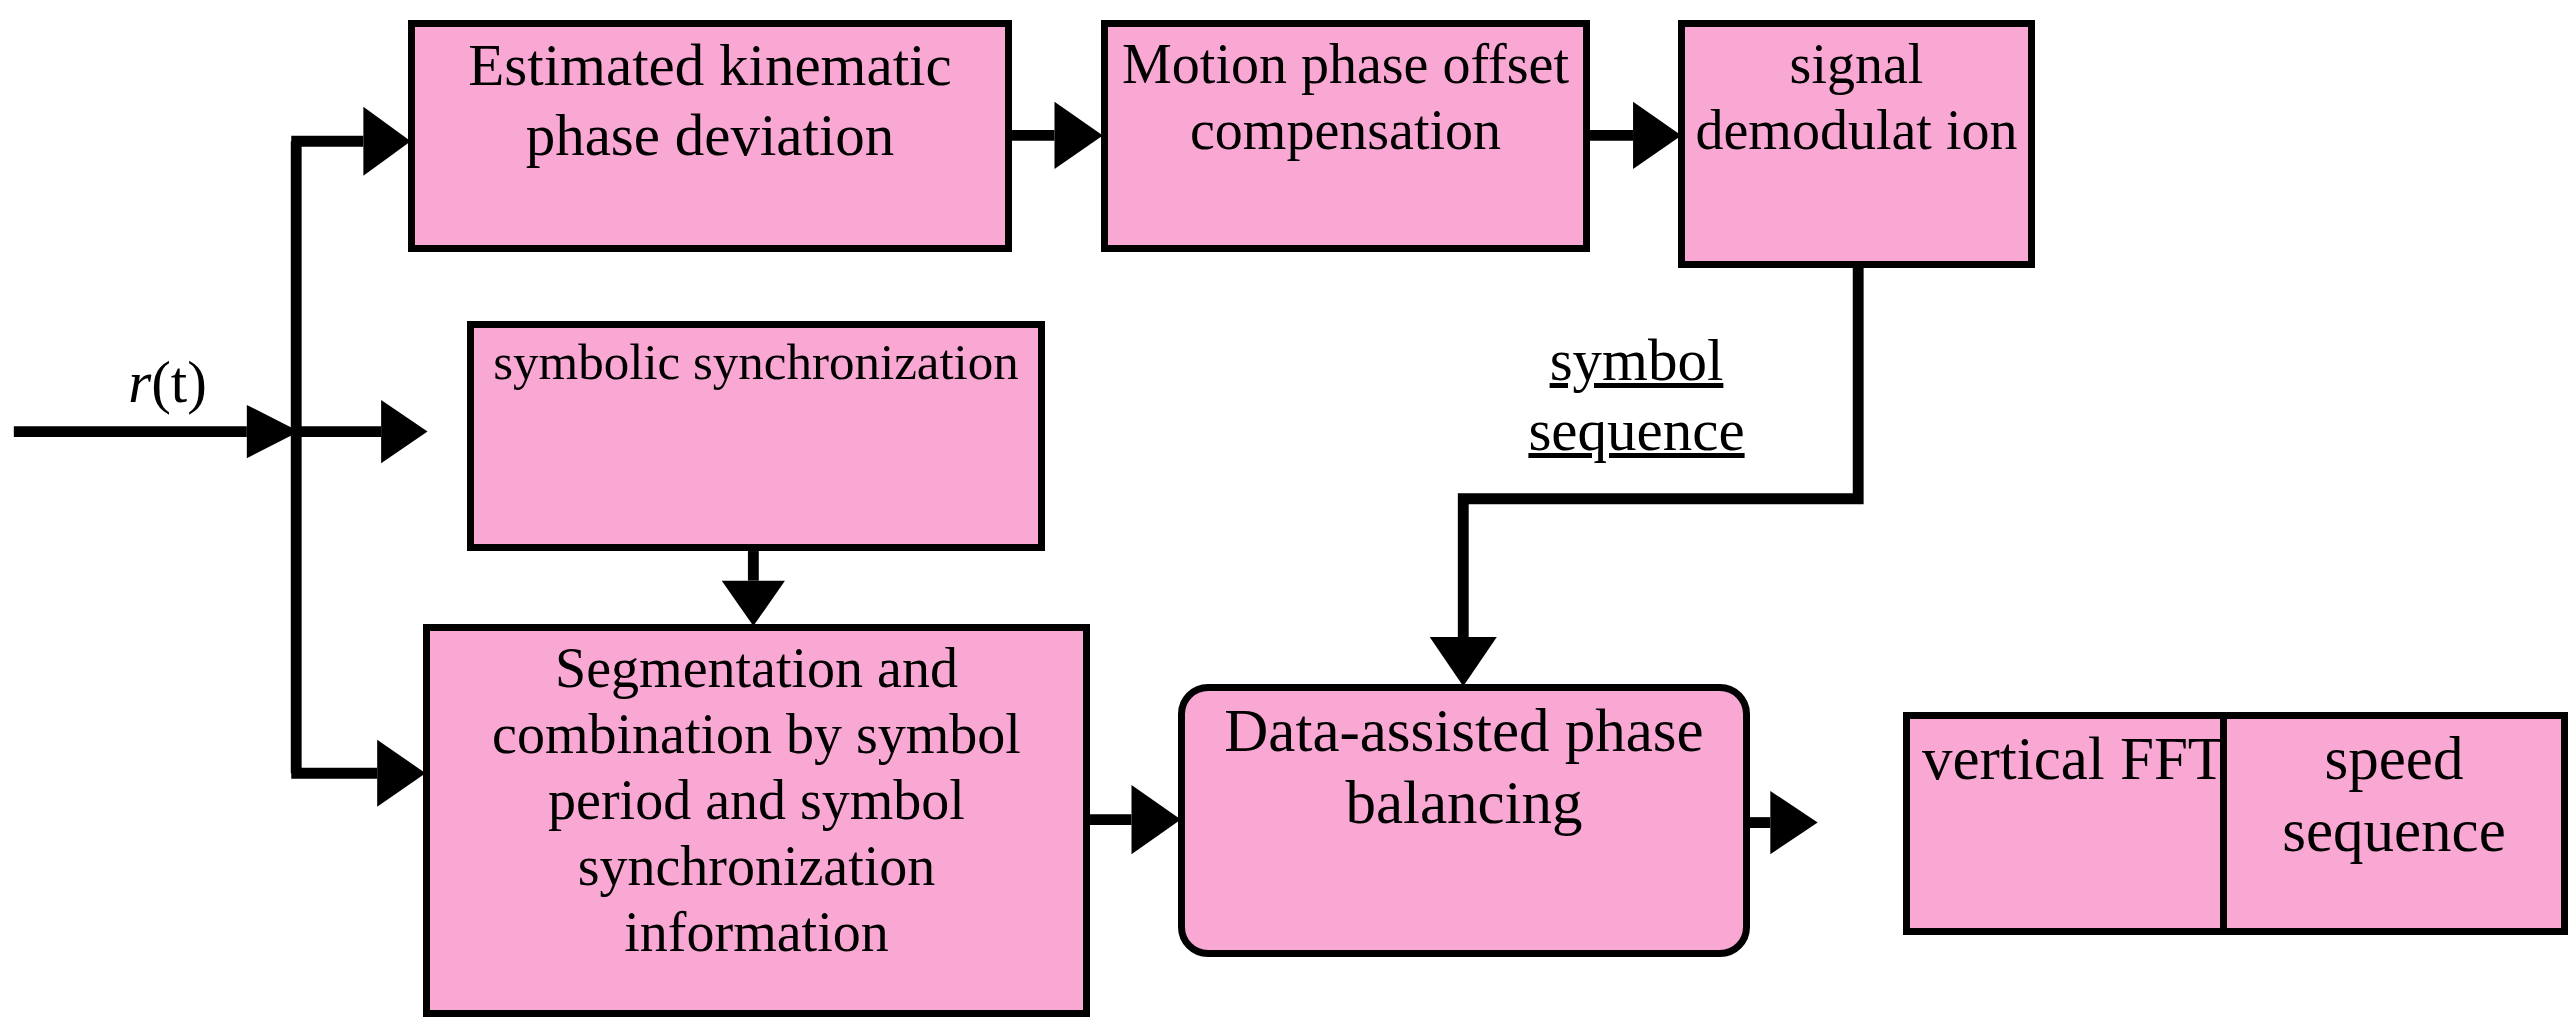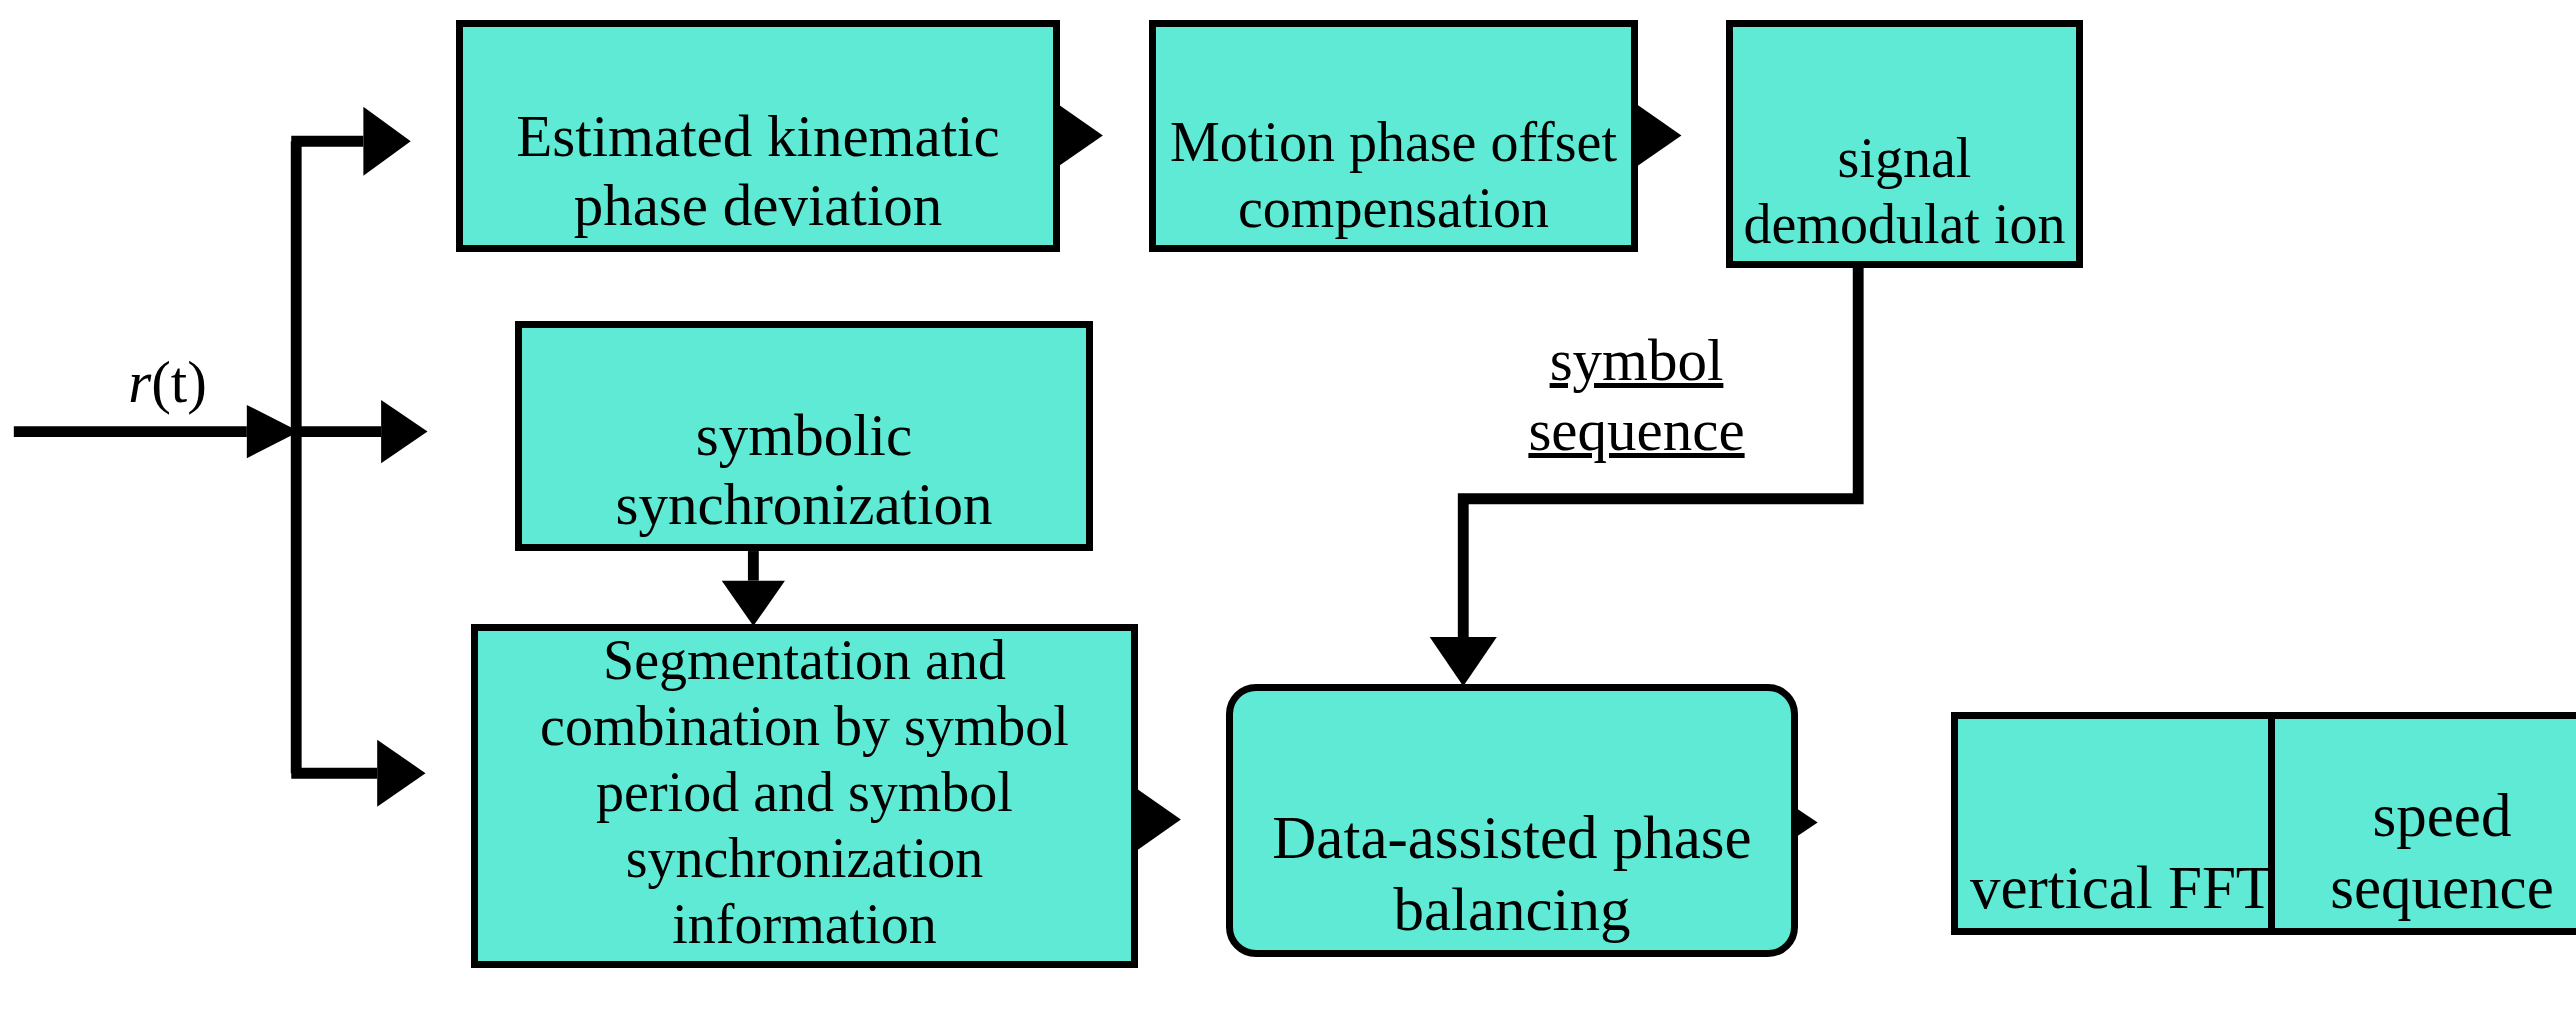--- a/index.html
+++ b/index.html
@@ -13,30 +13,29 @@
     width: 2576px;
     height: 1032px;
     background: #ffffff;
     font-family: "Liberation Serif", "DejaVu Serif", serif;
     overflow: hidden;
   }
   .blk {
     position: absolute;
     box-sizing: border-box;
     border: 7px solid #000000;
-    background: #5eead4;
+    background: #f9a8d4;
     display: flex;
-    align-items: flex-end;
+    align-items: flex-start;
     justify-content: center;
     text-align: center;
     color: #000000;
     line-height: 1.18;
     padding: 4px 10px;
     z-index: 3;
-    margin-left: 48px;
   }
   .blk span { display: block; width: 100%; }
 
   .lbl {
     position: absolute;
     color: #000000;
     text-align: center;
     line-height: 1.18;
     z-index: 4;
     background: transparent;
@@ -130,25 +129,25 @@
   </div>
 
   <div class="blk" style="left:1101px; top:20px; width:489px; height:232px; font-size:56px;">
     <span>Motion phase offset compensation</span>
   </div>
 
   <div class="blk" style="left:1678px; top:20px; width:357px; height:248px; font-size:56px;">
     <span>signal demodulat ion</span>
   </div>
 
-  <div class="blk" style="left:467px; top:321px; width:578px; height:230px; font-size:59px;">
+  <div class="blk" style="left:467px; top:321px; width:578px; height:230px; font-size:51px;">
     <span>symbolic synchronization</span>
   </div>
 
-  <div class="blk" style="left:423px; top:624px; width:667px; height:344px; font-size:56px;">
+  <div class="blk" style="left:423px; top:624px; width:667px; height:393px; font-size:56px;">
     <span>Segmentation and combination by symbol period and symbol synchronization information</span>
   </div>
 
   <div class="blk" style="left:1178px; top:684px; width:572px; height:273px; font-size:61px;border-radius:30px;">
     <span>Data-assisted phase balancing</span>
   </div>
 
   <div class="blk" style="left:1903px; top:712px; width:341px; height:223px; font-size:61px;">
     <span>vertical FFT</span>
   </div>

